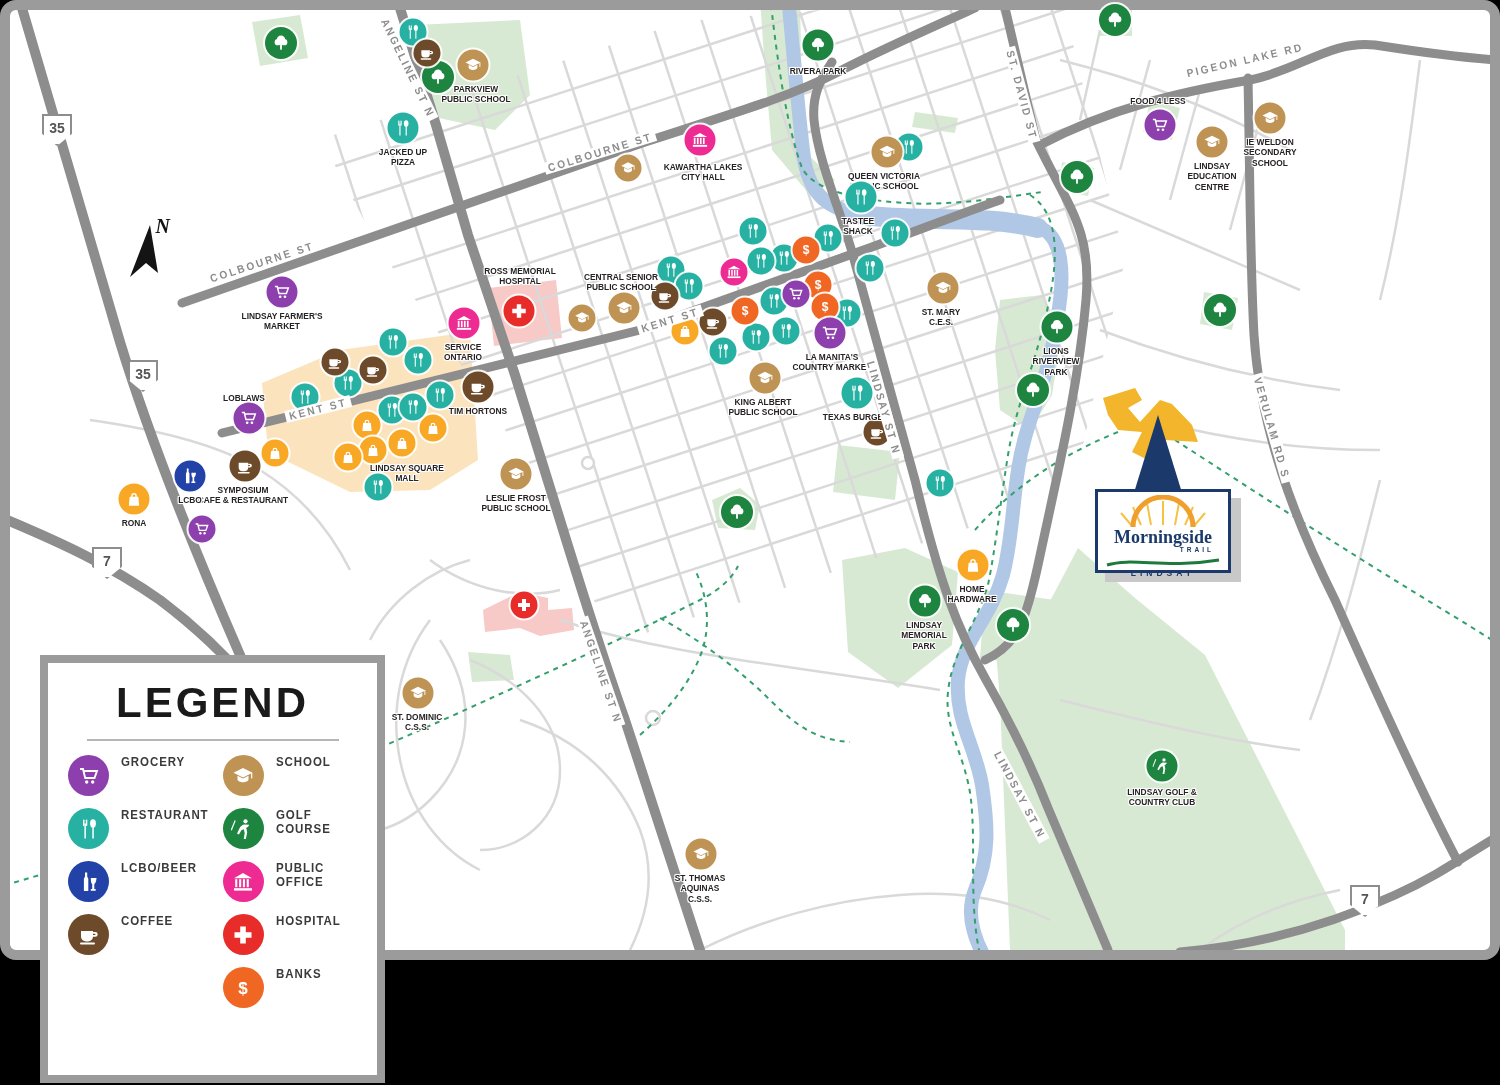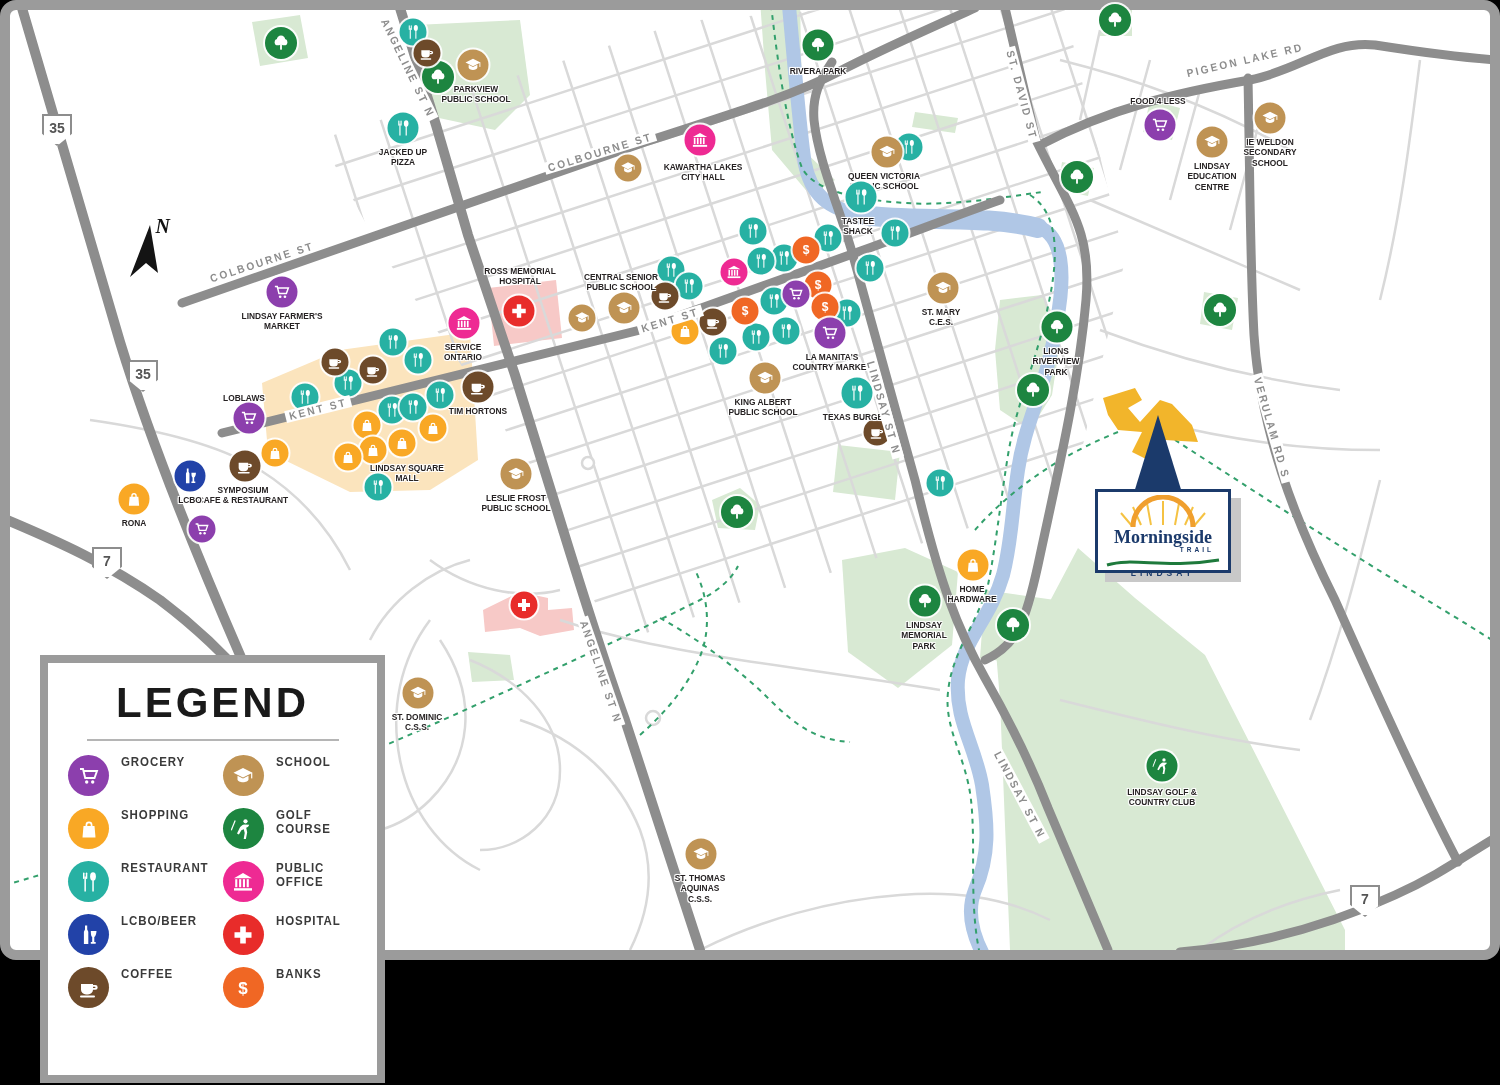--- a/index.html
+++ b/index.html
@@ -1028,29 +1028,20 @@
             <span class="dot" style="background:#8c3fad">
               <svg width="24" height="24" viewBox="0 0 24 24">
                 <g fill="none" stroke="#fff" stroke-width="1.9">
                   <path d="M3 5h3l2.2 9h9.3l2.5-7H7"></path>
                 </g>
                 <circle cx="9.7" cy="18" r="1.7" fill="#fff"></circle>
                 <circle cx="15.7" cy="18" r="1.7" fill="#fff"></circle>
               </svg>
             </span>
             <span class="lbl">GROCERY</span>
-          </div>
-          <div class="legend-item">
-            <span class="dot" style="background:#f9a825">
-              <svg width="24" height="24" viewBox="0 0 24 24">
-                <path fill="#fff" d="M6.5 9h11l1 11.5h-13z"></path>
-                <path d="M9.4 9.5V8a2.6 2.6 0 0 1 5.2 0v1.5" fill="none" stroke="#fff" stroke-width="1.7"></path>
-              </svg>
-            </span>
-            <span class="lbl">SHOPPING</span>
           </div>
           <div class="legend-item">
             <span class="dot" style="background:#27b1a3">
               <svg width="24" height="24" viewBox="0 0 24 24">
                 <g fill="#fff">
                   <rect x="6" y="2.5" width="1.5" height="6.5" rx=".7"></rect>
                   <rect x="8.8" y="2.5" width="1.5" height="6.5" rx=".7"></rect>
                   <rect x="7.4" y="6.5" width="1.5" height="15"></rect>
                   <ellipse cx="16" cy="6.4" rx="2.9" ry="4.2"></ellipse>
                   <rect x="15.3" y="9.5" width="1.5" height="12"></rect>

